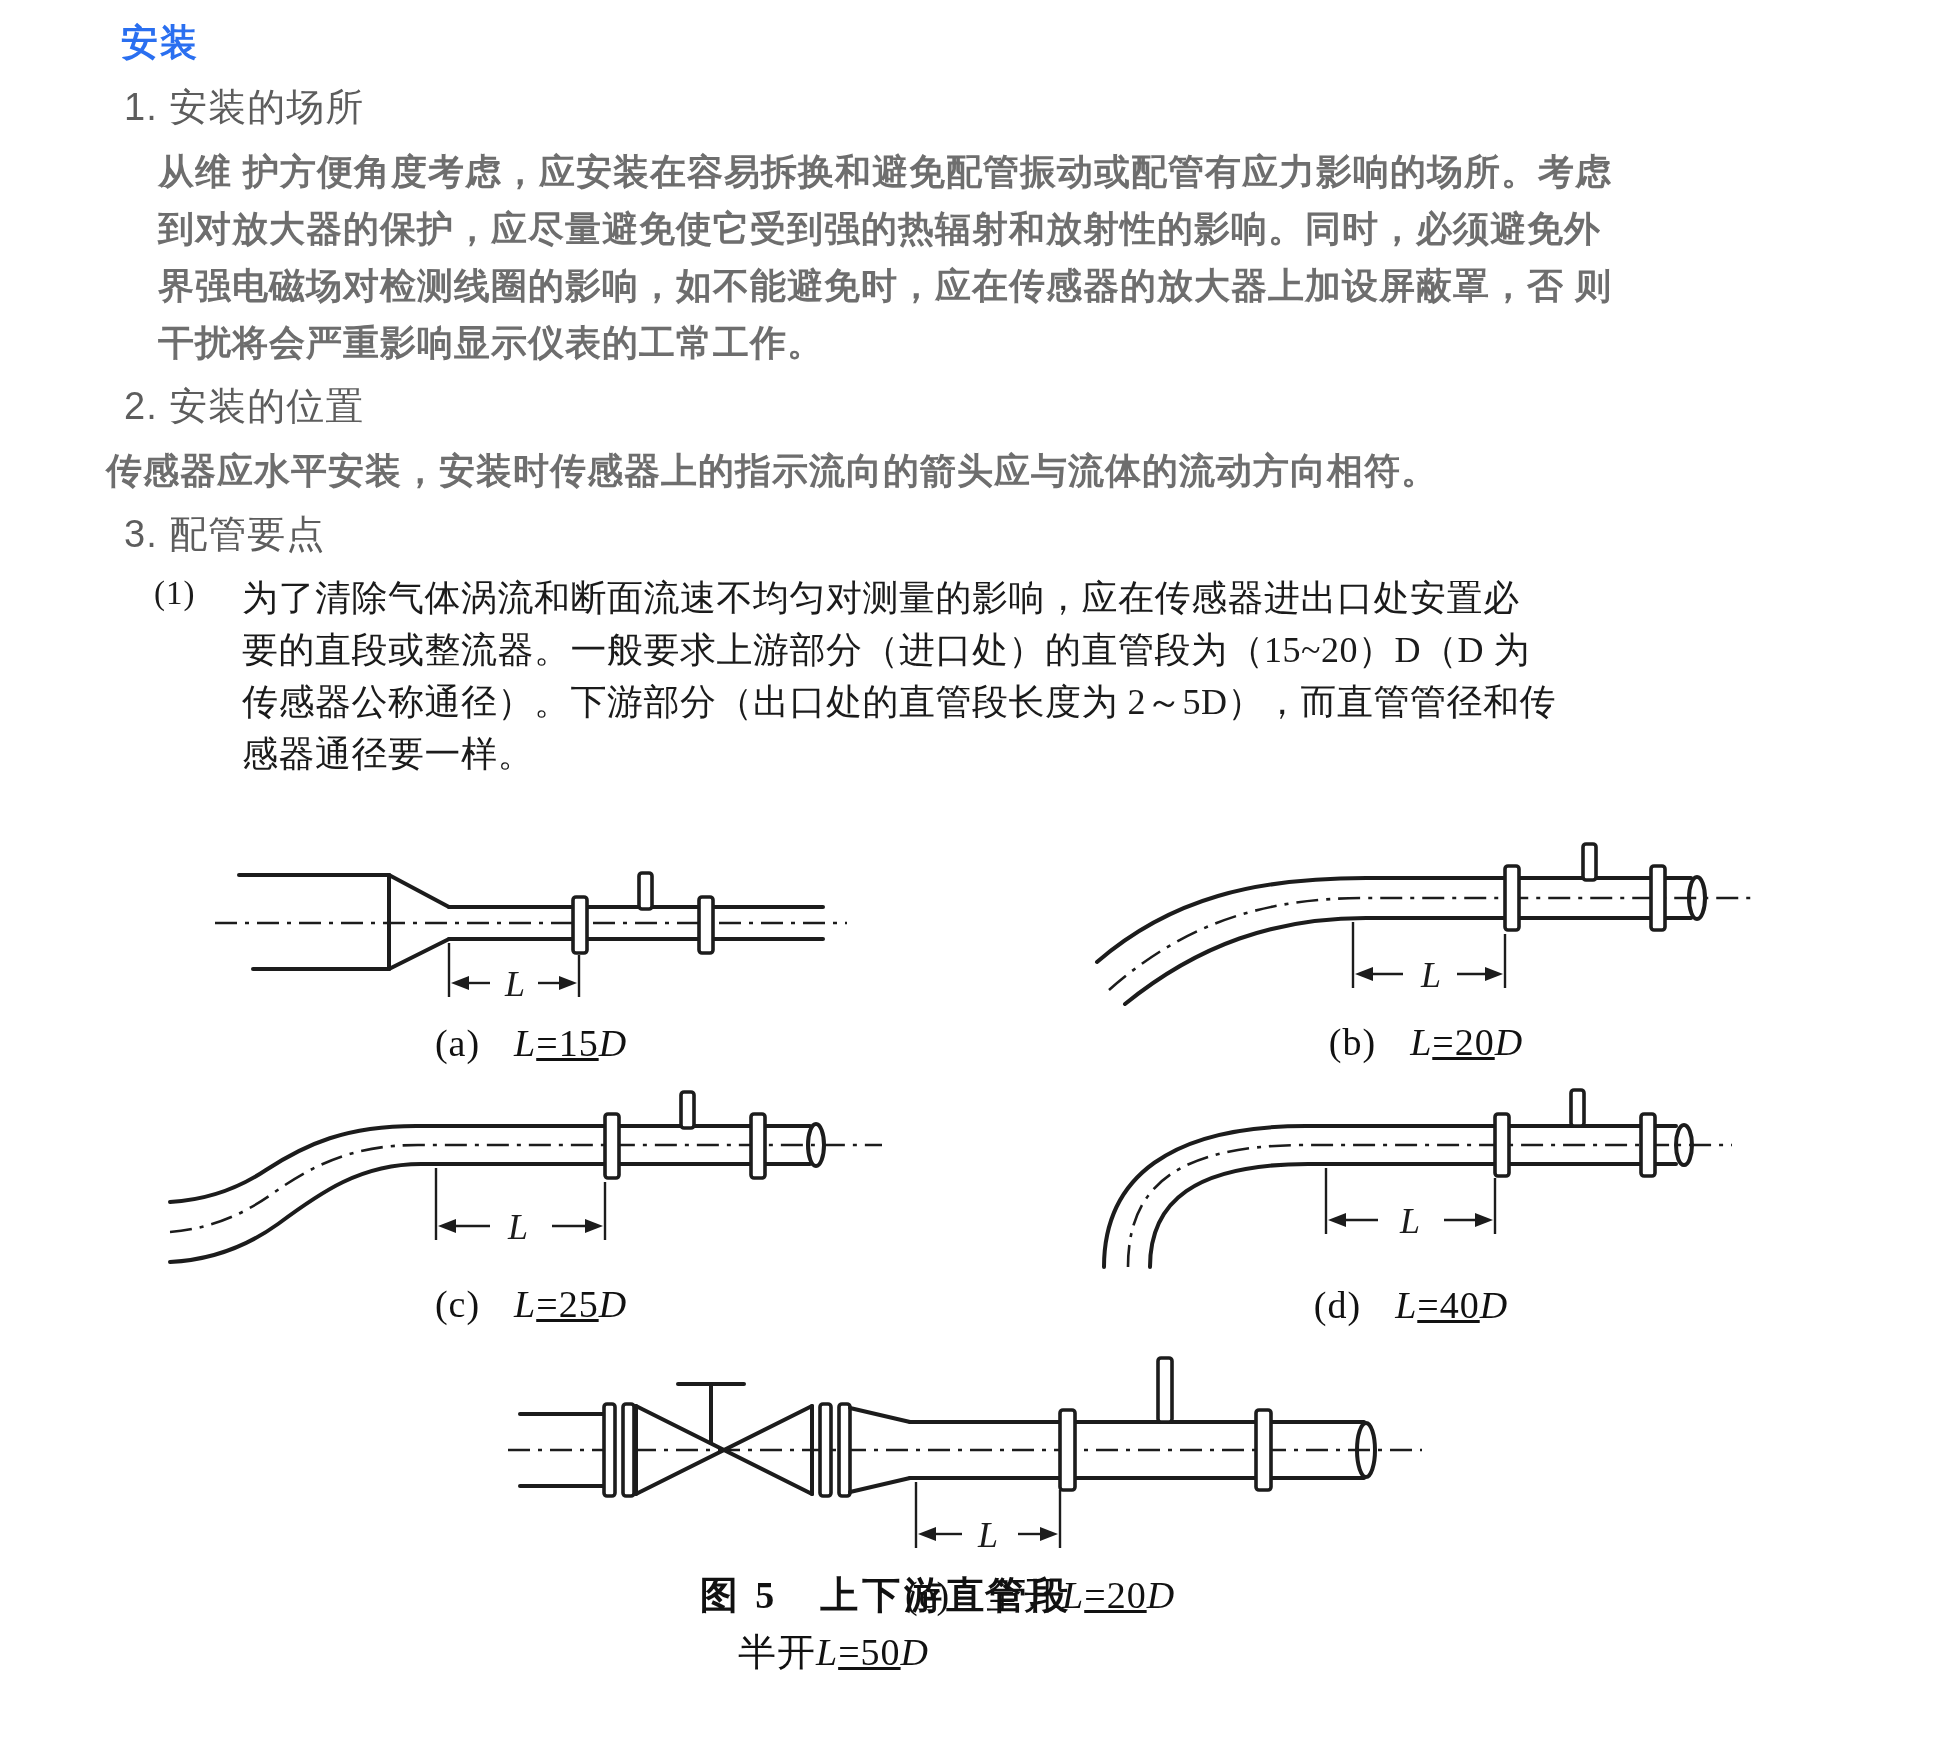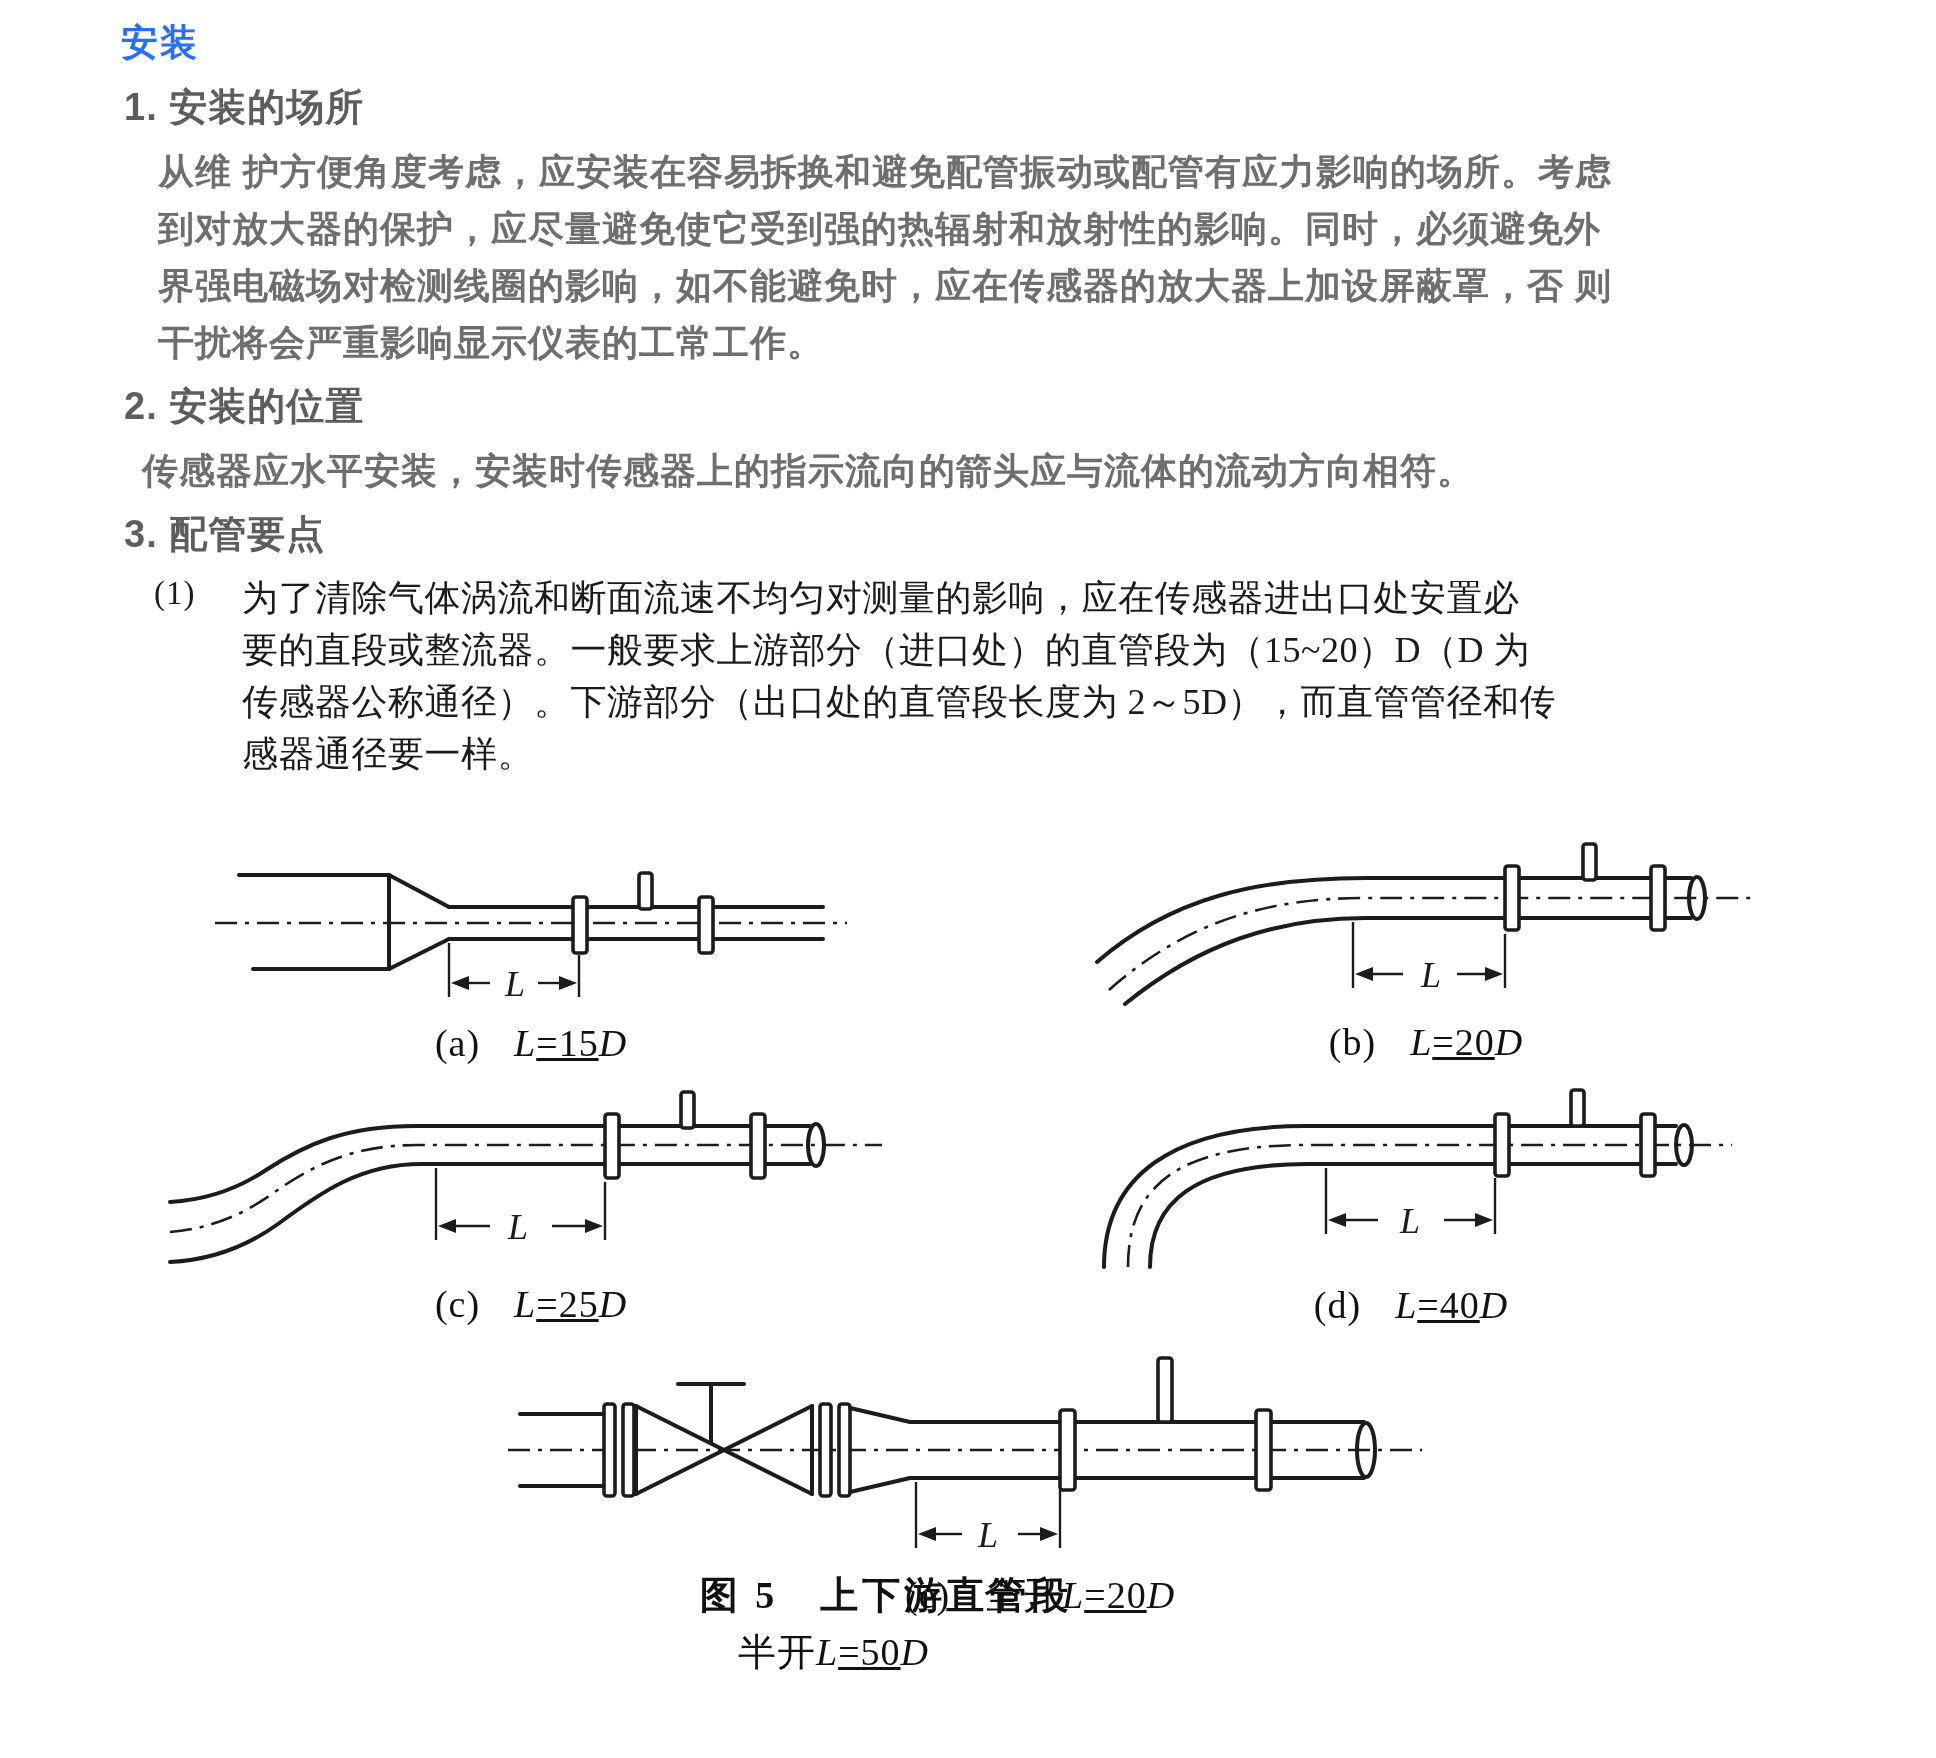--- a/index.html
+++ b/index.html
@@ -1,22 +1,22 @@
 <!DOCTYPE html>
 <html><head>
 <meta charset="utf-8">
 <style>
   html,body{margin:0;padding:0;width:1936px;height:1758px;background:#ffffff;overflow:hidden;}
   body{font-family:"Liberation Sans","DejaVu Sans",sans-serif;color:#6b6b6b;}
   .doc{position:relative;width:1936px;height:1758px;padding-top:14px;box-sizing:border-box;padding-left:36px;}
 
   .title{margin:4px 0 14px 85px;font-size:37px;font-weight:700;color:#2a6ff0;letter-spacing:2px;}
-  .sec-heading{margin:10px 0 10px 88px;font-size:38px;font-weight:700;color:#5d5d5d;letter-spacing:1px;}
+  .sec-heading{margin:10px 0 10px 88px;font-size:38px;font-weight:400;color:#5d5d5d;letter-spacing:1px;}
   .para-sans{margin:0 40px 4px 122px;font-size:36px;line-height:57px;font-weight:600;color:#6e6e6e;letter-spacing:1px;}
-  .para-sans.indent2{margin-left:106px;}
+  .para-sans.indent2{margin-left:70px;}
   .para-line{white-space:pre-wrap;}
 
   .item{display:flex;margin:12px 40px 0 118px;font-family:"Liberation Serif","DejaVu Serif",serif;color:#1b1b1b;}
   .item-marker{width:88px;font-size:33px;padding-top:3px;letter-spacing:1px;}
   .item-body{font-size:36px;line-height:52px;letter-spacing:0.5px;}
 
   .figure-area{position:relative;margin-top:52px;height:860px;width:1936px;}
   .fig{position:absolute;}
   .fig svg{display:block;}
 

